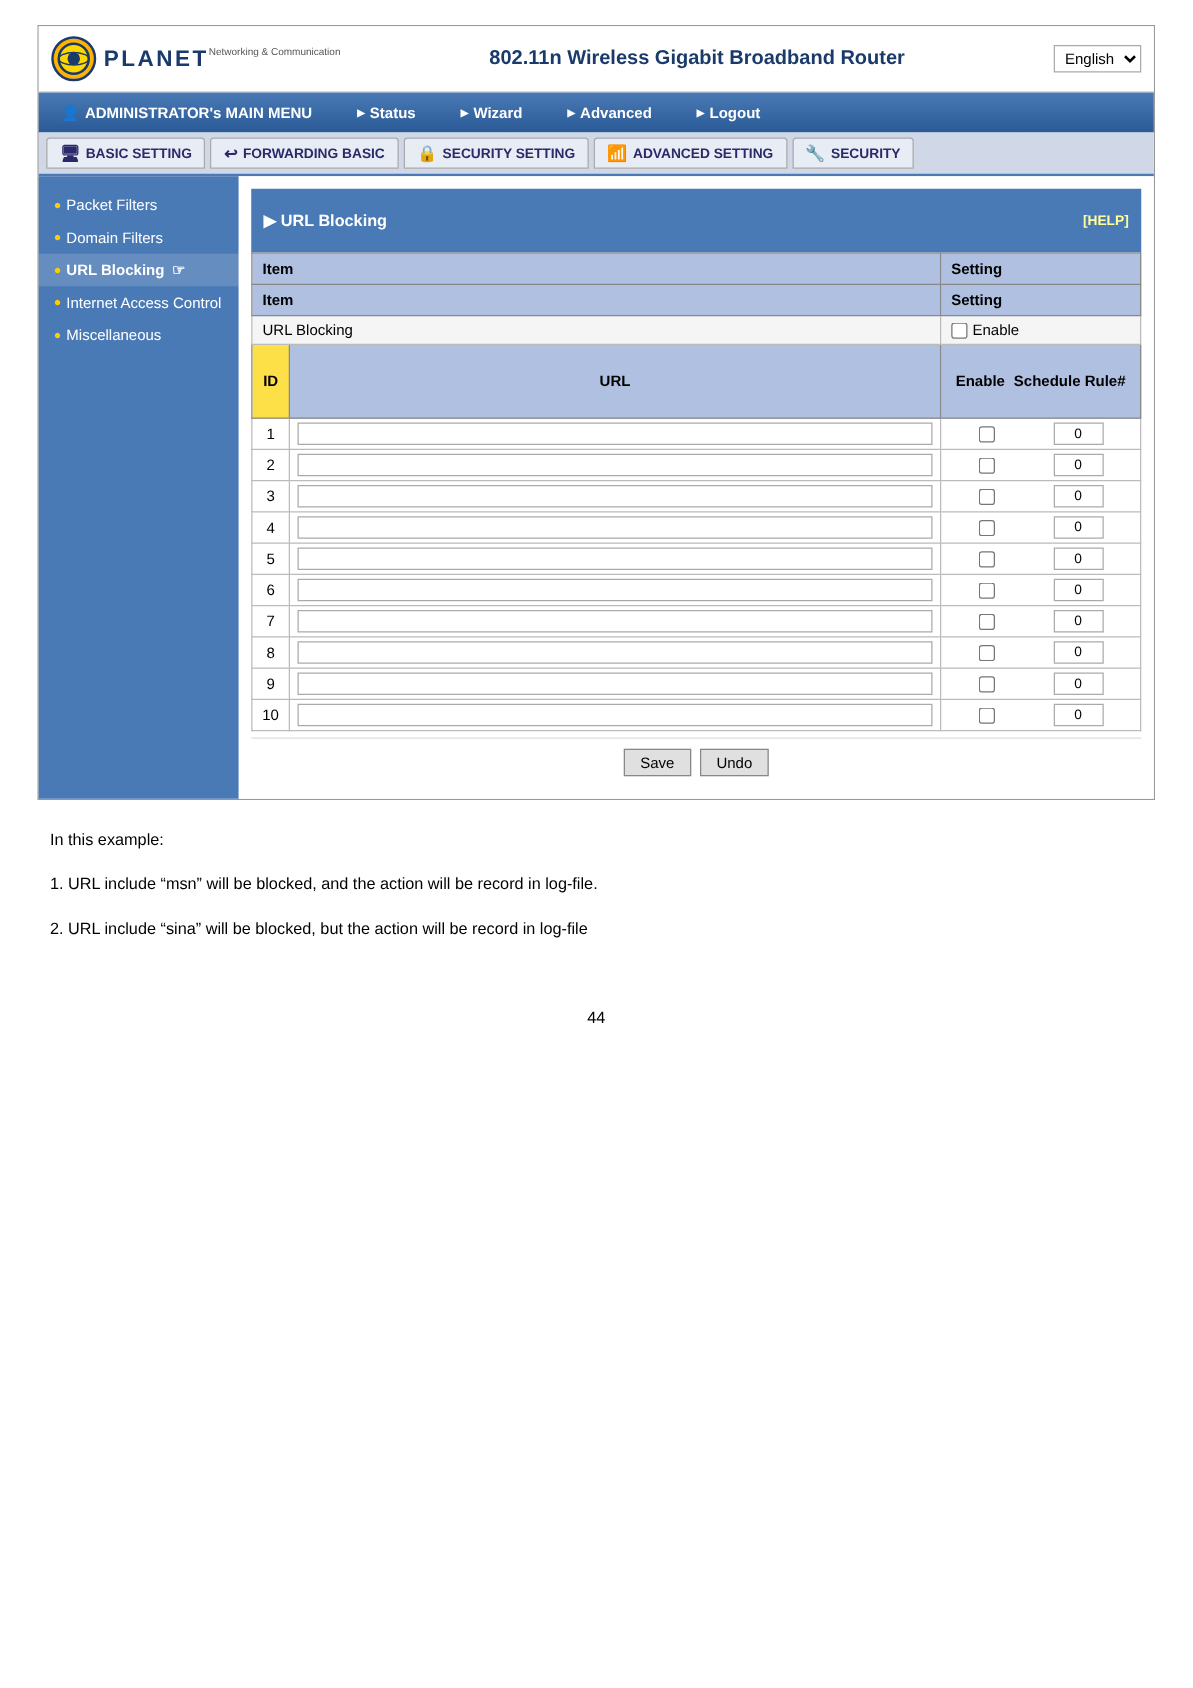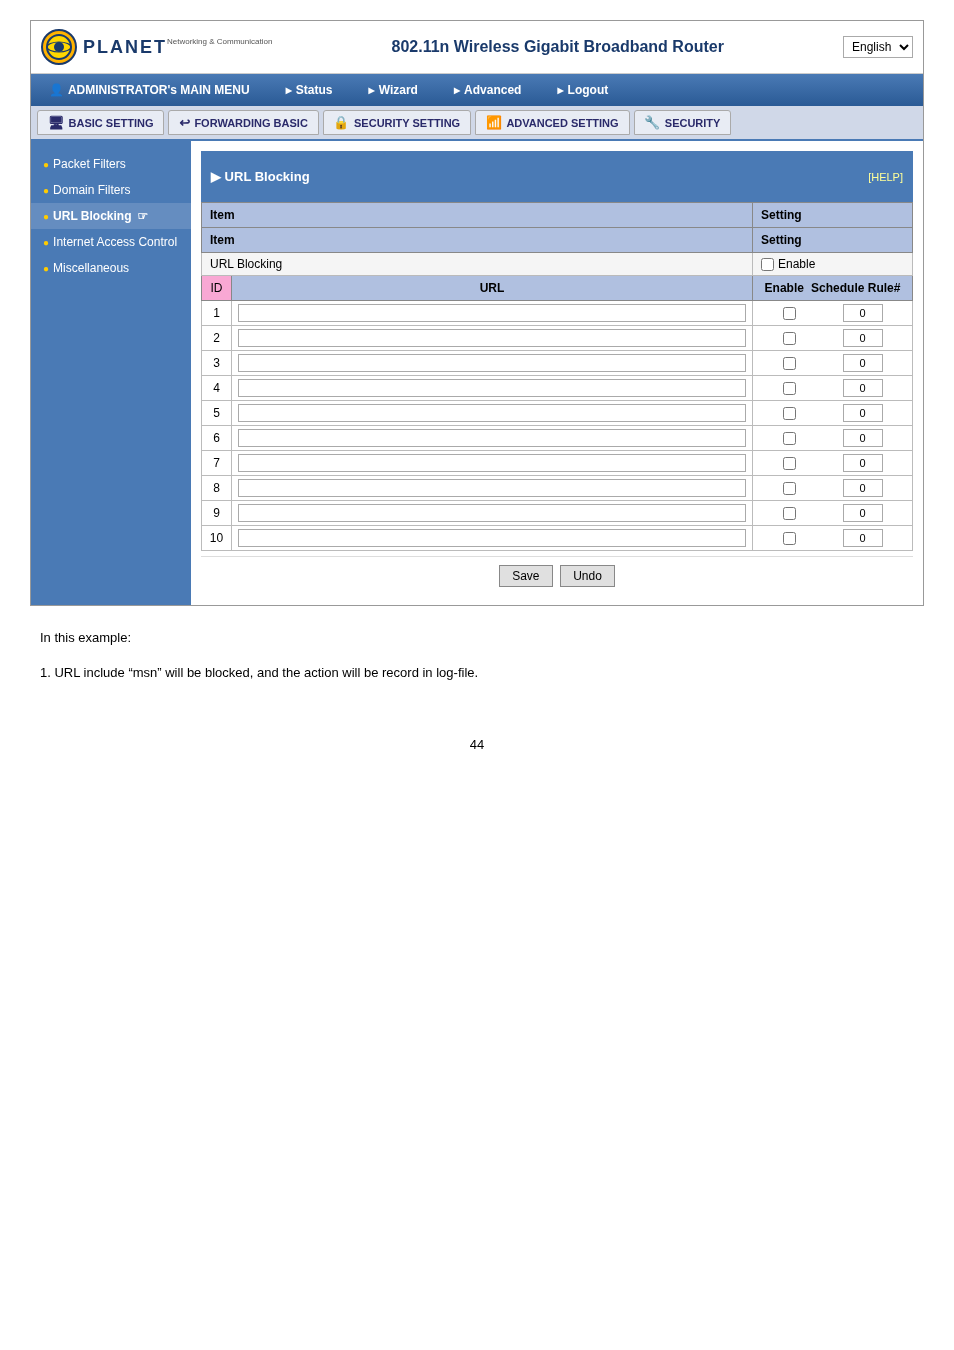--- a/index.html
+++ b/index.html
@@ -185,21 +185,21 @@
       font-size: 13px;
       font-weight: bold;
       display: flex;
       justify-content: space-between;
       align-items: center;
     }
 
     .help-link {
       color: #ffff99;
       font-size: 11px;
-      font-weight: normal;
+      font-weight: bold;
     }
 
     
     .url-table {
       width: 100%;
       border-collapse: collapse;
       font-size: 12px;
     }
 
     .url-table th {
@@ -382,21 +382,21 @@
   </tr>
               <tr>
     <td colspan="2" style="border:1px solid #bbb;padding:4px 8px;background:#f5f5f5;">URL Blocking</td>
     <td style="border:1px solid #bbb;padding:4px 8px;background:#f5f5f5;">
       <label style="display:flex;align-items:center;gap:4px;">
         <input type="checkbox" style=""> Enable
       </label>
     </td>
   </tr>
               <tr>
-    <td style="background:#f9a8d4;font-weight:normal;padding:5px 8px;border:1px solid #888;width:30px;text-align:center;">ID</td>
+    <td style="background:#fde047;font-weight:bold;padding:22px 8px;border:1px solid #888;width:30px;text-align:center;">ID</td>
     <td style="background:#b0c0e0;font-weight:bold;padding:5px 8px;border:1px solid #888;text-align:center;">URL</td>
     <td style="background:#b0c0e0;font-weight:bold;padding:5px 8px;border:1px solid #888;width:160px;">
       <div style="display:flex;justify-content:space-around;">
         <span>Enable</span>
         <span>Schedule Rule#</span>
       </div>
     </td>
   </tr>
               <tr>
       <td style="border:1px solid #bbb;padding:3px 6px;text-align:center;width:30px;">1</td>
@@ -526,17 +526,18 @@
           <button class="btn">Undo</button>
         </div>
 
       </div>
     </div>
   </div>
 
   <div class="description-text">
     <p>In this example:</p>
     <p>1. URL include “msn” will be blocked, and the action will be record in log-file.</p>
+    <p>2. URL include “sina” will be blocked, but the action will be record in log-file</p>
   </div>
 
   <div class="page-number">44</div>
 
 </div>
 
 </body></html>

